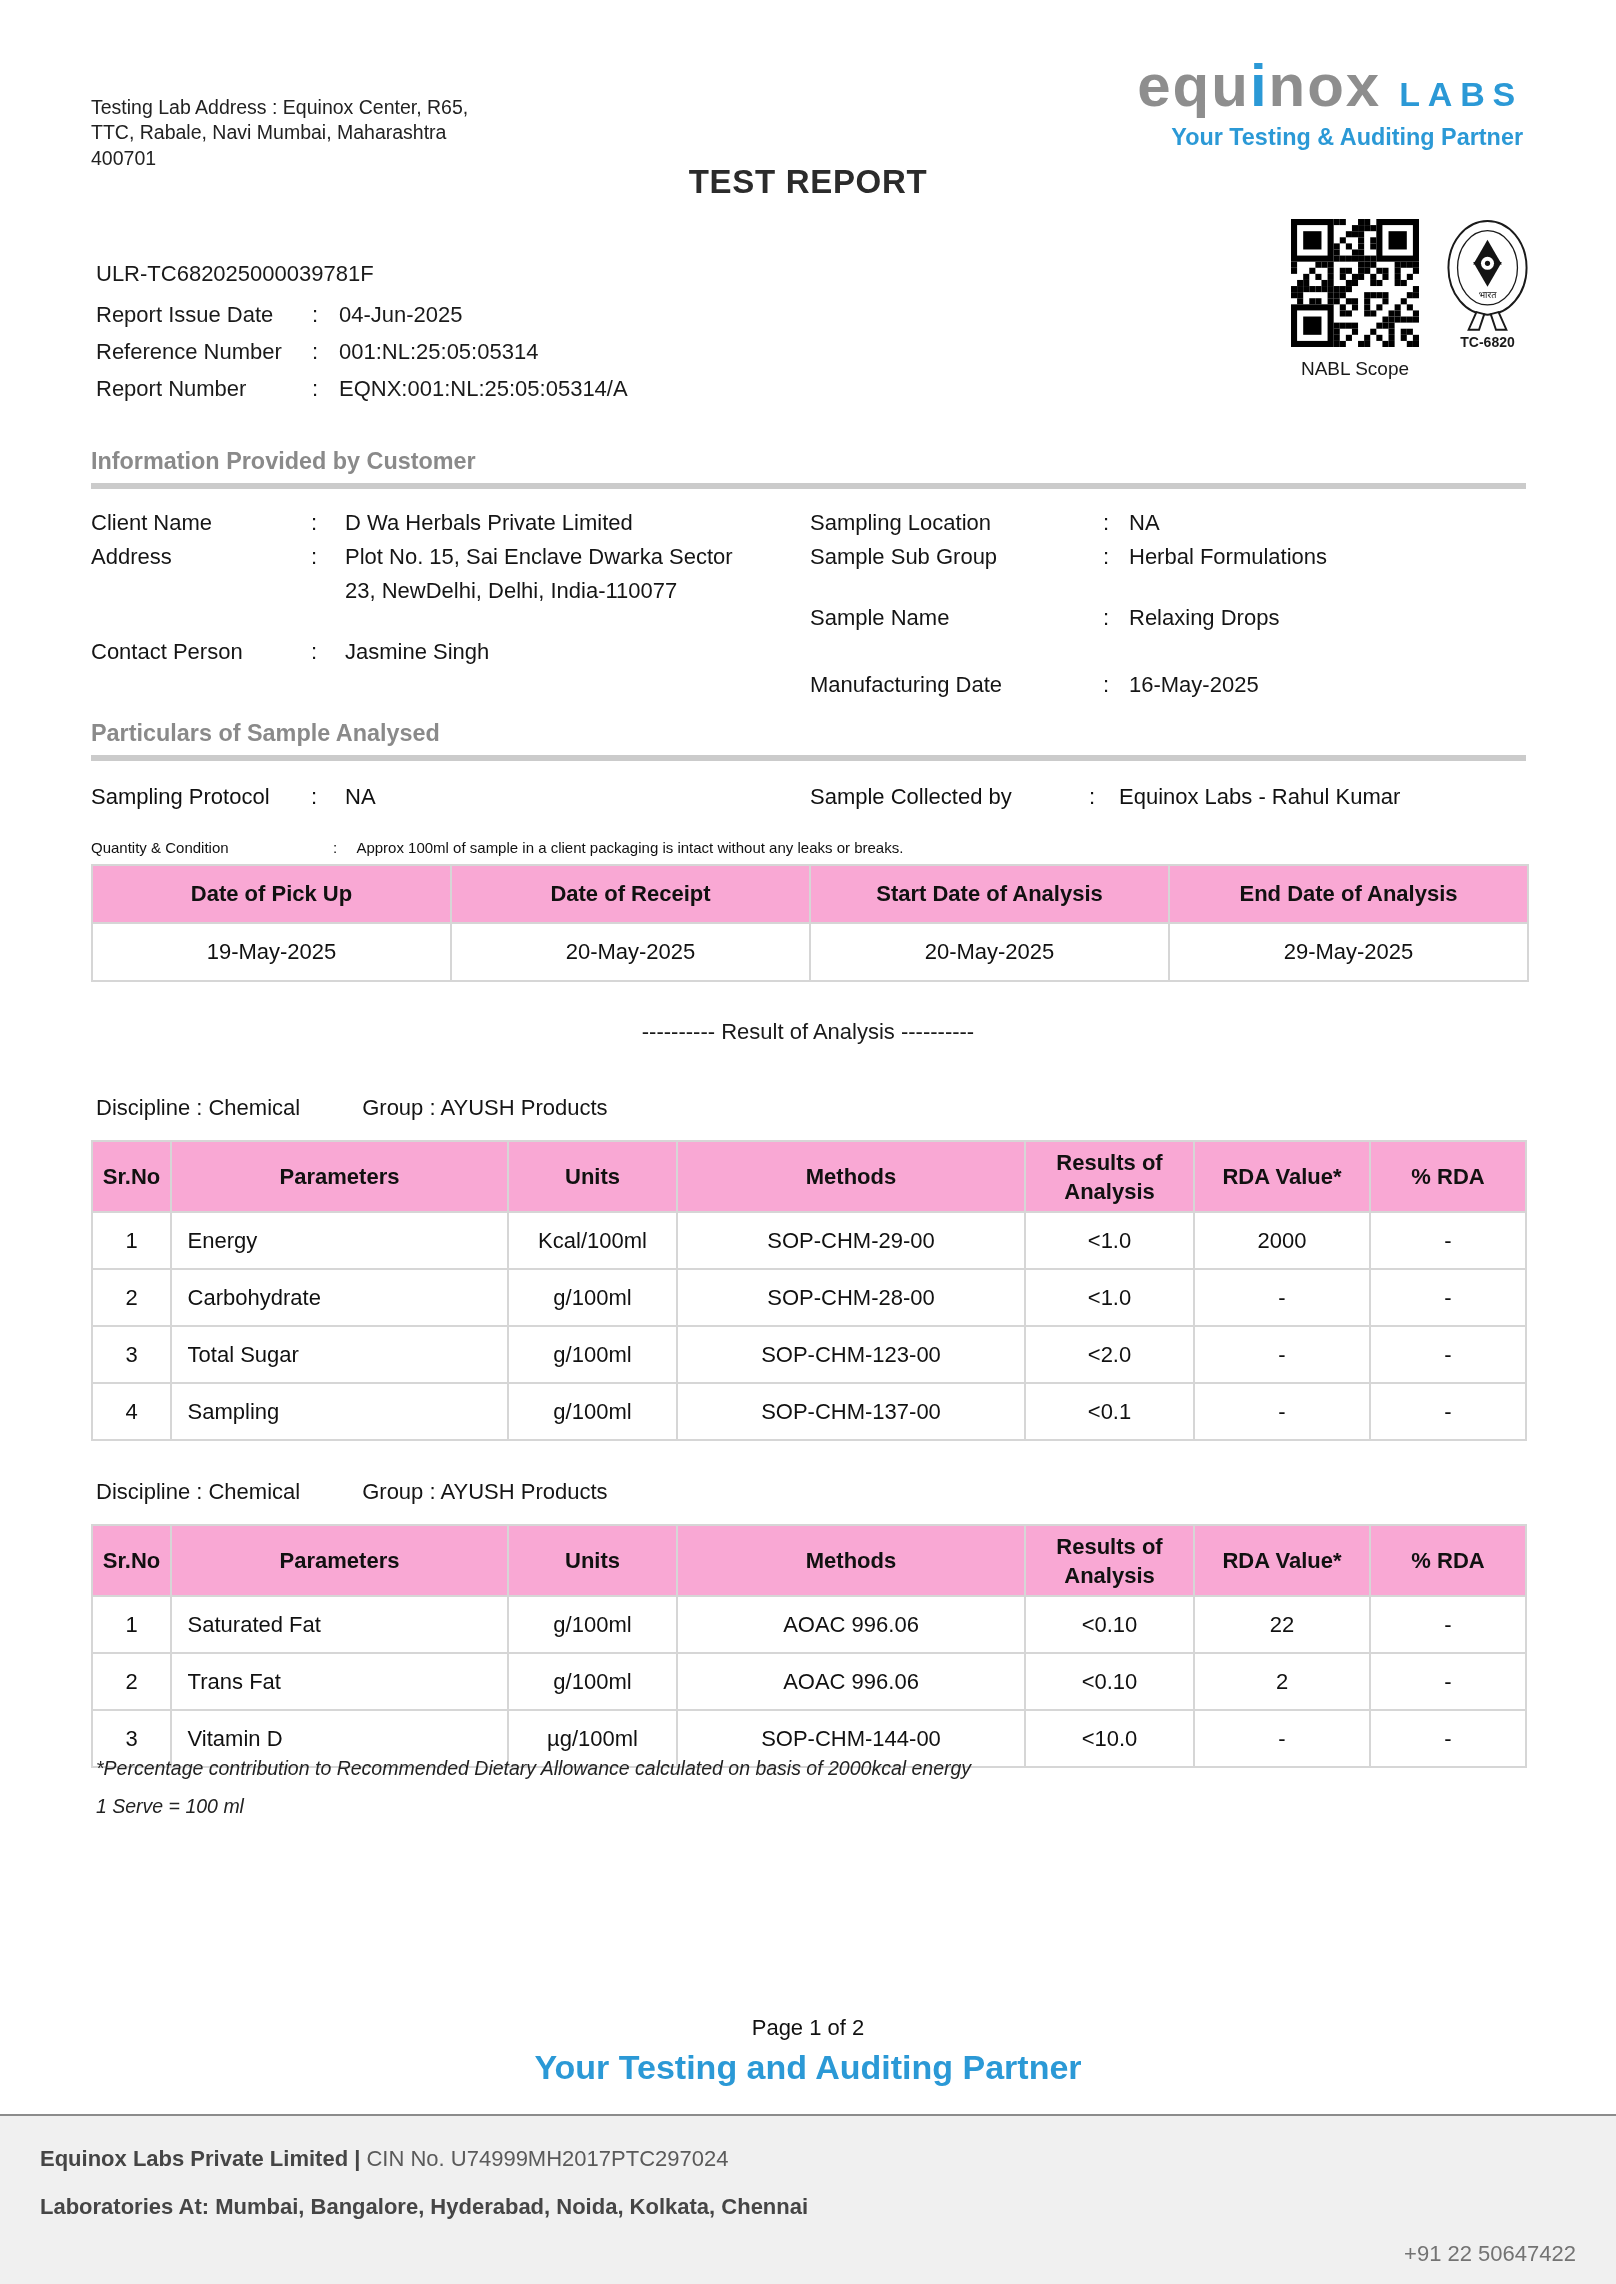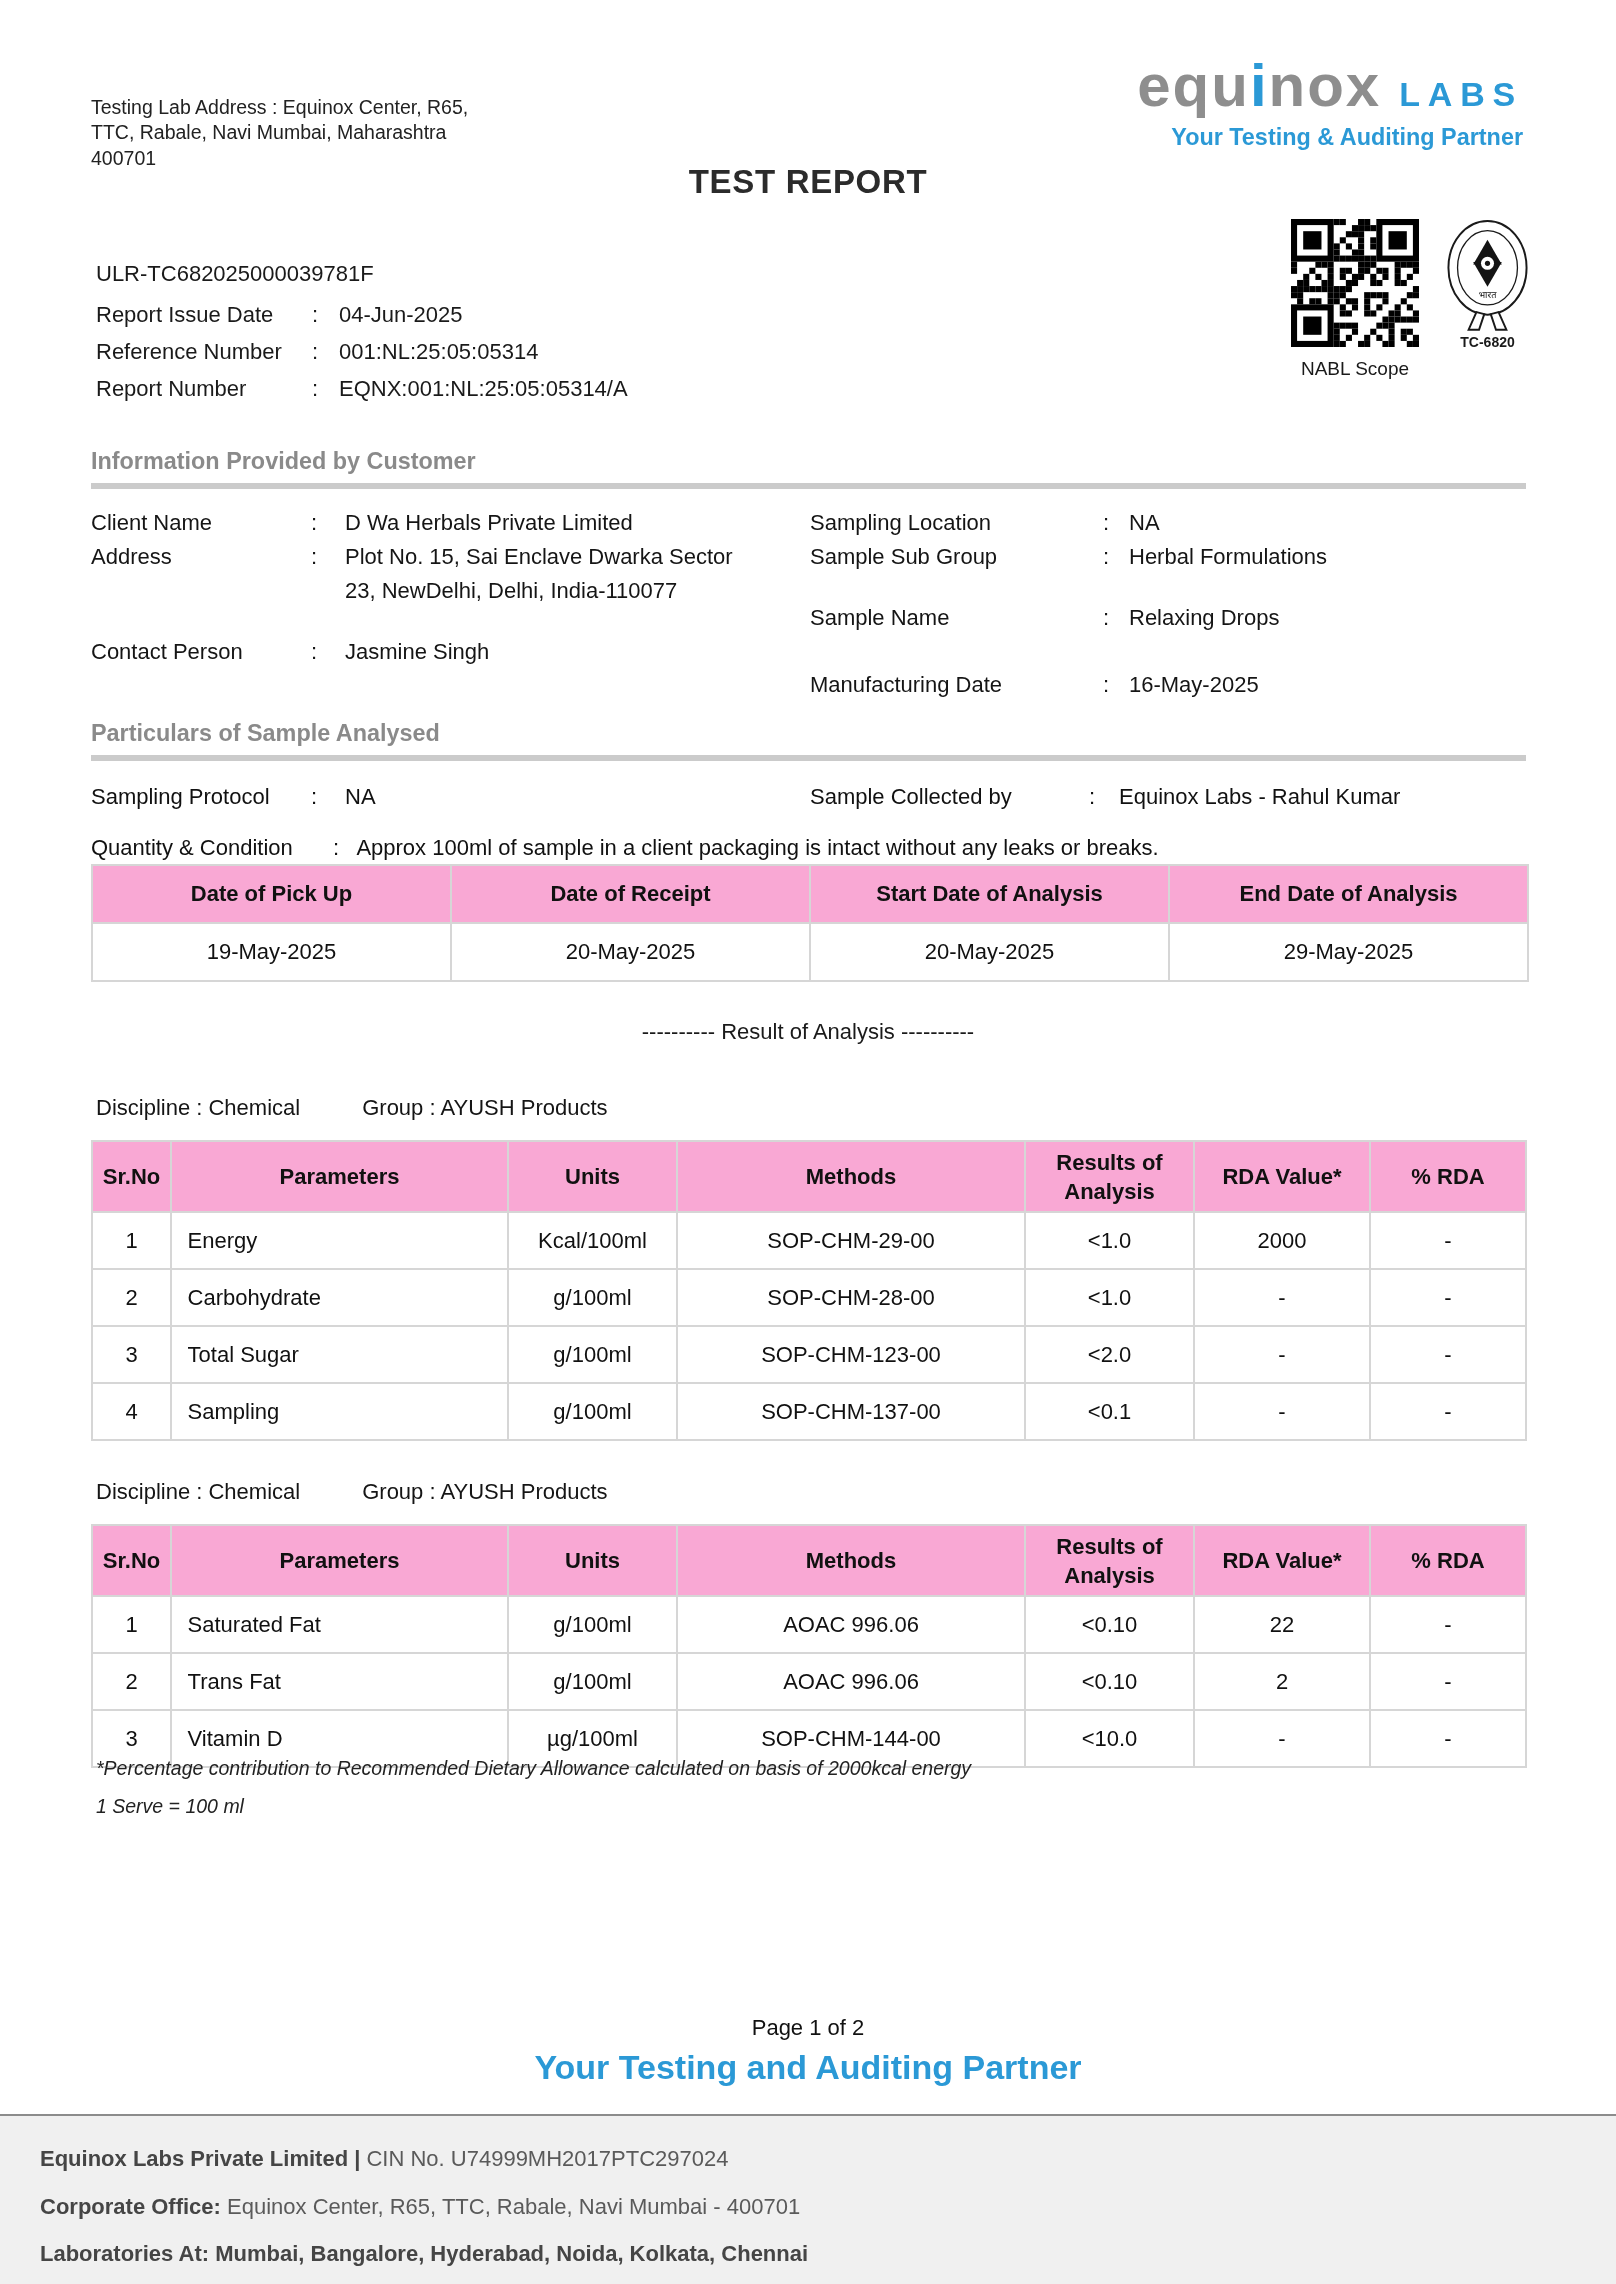--- a/index.html
+++ b/index.html
@@ -57,21 +57,21 @@
   .mt42{margin-top:27px;}
   .mt41{margin-top:27px;}
   .mt51{margin-top:33px;}
   .prow{display:flex;margin-top:19.5px;}
   .prow .half-l{display:flex;width:719px;font-size:22px;line-height:34px;}
   .prow .half-l .lbl{width:220px;}
   .prow .half-l .colon{width:34px;}
   .prow .half-r{display:flex;font-size:22px;line-height:34px;}
   .prow .half-r .lbl{width:279px;}
   .prow .half-r .colon{width:30px;}
-  .qrow{display:flex;margin-top:17px;font-size:22px;line-height:34px;}
+  .qrow{display:flex;margin-top:17px;font-size:15px;line-height:34px;}
   .qrow .lbl{width:242px;}
   .qrow .colon{width:23.4px;}
   
   .tbl{border-collapse:collapse;table-layout:fixed;width:1435px;border:2.6px solid #c2c2c2;}
   .tbl th,.tbl td{border:2.6px solid #d6d6d6;text-align:center;font-size:22px;padding:0;background:#fff;overflow:hidden;}
   .tbl thead th{background:#f9a8d4;font-weight:bold;color:#111;}
   .dates-tbl th{height:56px;}
   .dates-tbl td{height:56px;}
   .res-tbl thead th{height:69px;line-height:29px;padding:0 9px;}
   .res-tbl tbody td{height:55px;}
@@ -540,21 +540,20 @@
 
   <div class="footnote" style="top:1757px;">*Percentage contribution to Recommended Dietary Allowance calculated on basis of 2000kcal energy</div>
   <div class="footnote" style="top:1795px;">1 Serve = 100 ml</div>
 
   <div class="page-indicator">Page 1 of 2</div>
   <div class="big-tagline">Your Testing and Auditing Partner</div>
 
   <div class="footer">
     <div class="footer-left">
       <div class="f-row"><b>Equinox Labs Private Limited |</b><span> CIN No. U74999MH2017PTC297024</span></div>
-      <div class="f-row"><b>Corporate Office:</b><span> Equinox Center, R65, TTC, Rabale, Navi Mumbai - 400701</span></div>
       <div class="f-row"><b>Laboratories At: Mumbai, Bangalore, Hyderabad, Noida, Kolkata, Chennai</b></div>
     </div>
     <div class="footer-right">
       <div class="f-row">+91 22 50647422</div>
       <div class="f-row">info@equinoxlab.com</div>
       <div class="f-row">www.equinoxlab.com</div>
     </div>
   </div>
 
 </div>

